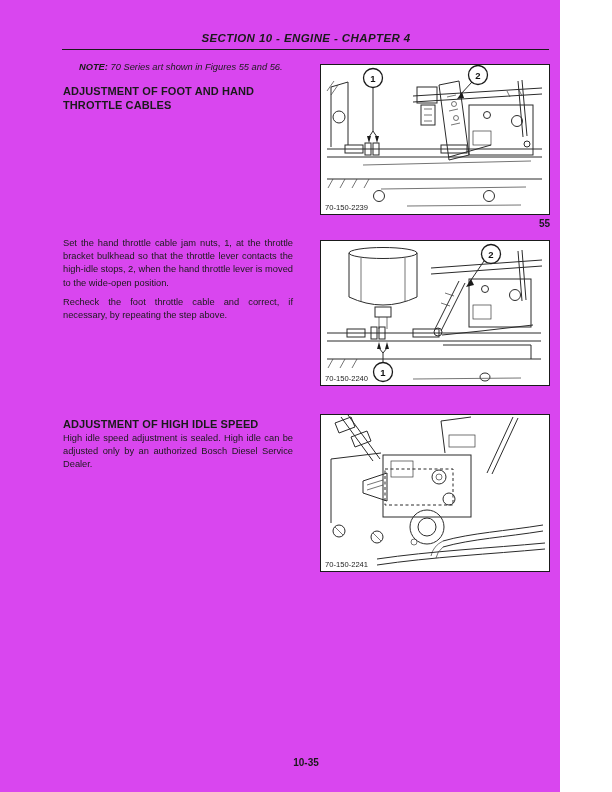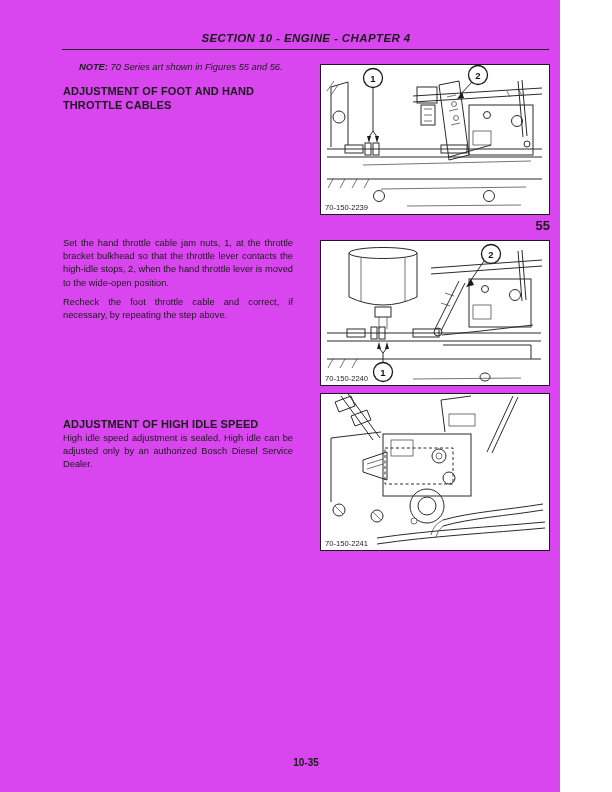--- a/index.html
+++ b/index.html
@@ -37,21 +37,21 @@
     text-align:justify;
   }
   .figure{position:absolute;left:320px;width:230px;}
   .figbox{
     box-sizing:border-box;width:230px;
     border:1.6px solid #1a1a1a;background:#fff;
   }
   .figbox svg{display:block;}
   .fignum{
     margin-top:3px;text-align:right;
-    font-size:13px;font-weight:600;
+    font-size:10px;font-weight:600;
   }
   .page-number{
     position:absolute;top:757px;left:0;width:612px;
     text-align:center;font-size:10px;font-weight:bold;
   }
   
   .art{stroke:#2b2b2b;fill:none;stroke-width:1;}
   .art-thin{stroke:#3a3a3a;fill:none;stroke-width:.7;}
   .balloon{stroke:#1a1a1a;fill:#ffffff;stroke-width:1.3;}
   .balloon-num{
@@ -185,21 +185,21 @@
         <polygon class="arrowhead" points="56,108 60,108 58,101"></polygon>
         <polygon class="arrowhead" points="64,108 68,108 66,101"></polygon>
         <circle class="balloon" cx="62" cy="131" r="9.5"></circle>
         <text class="balloon-num" x="62" y="134.5">1</text>
 
         <text class="photo-id" x="4" y="140">70-150-2240</text>
       </svg>
     </div>
   </div>
 
-  <div class="figure" style="top:393px">
+  <div class="figure" style="top:414px">
     <div class="figbox">
       <svg width="227" height="156" viewBox="0 0 227 156">
 
         <path class="art" d="M20,2 L52,46 M27,0 L59,44"></path>
         <path class="art" d="M14,8 L30,2 L34,12 L18,18 Z"></path>
         <path class="art" d="M30,22 L46,16 L50,26 L34,32 Z"></path>
 
         <path class="art" d="M10,44 L10,108 M10,44 L60,38"></path>
         <circle class="art" cx="18" cy="116" r="6"></circle>
         <path class="art-thin" d="M14,112 L22,120"></path>

